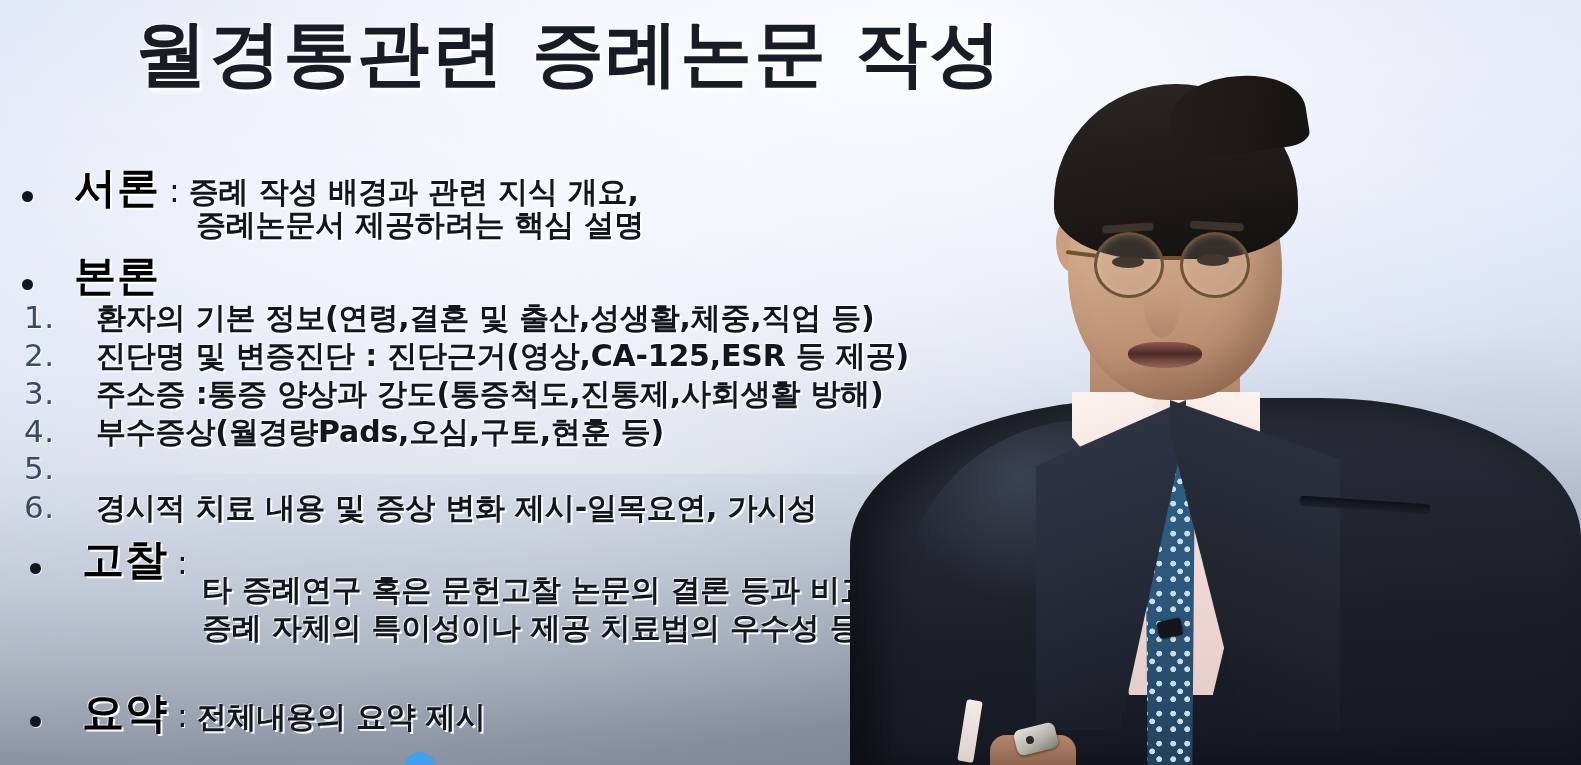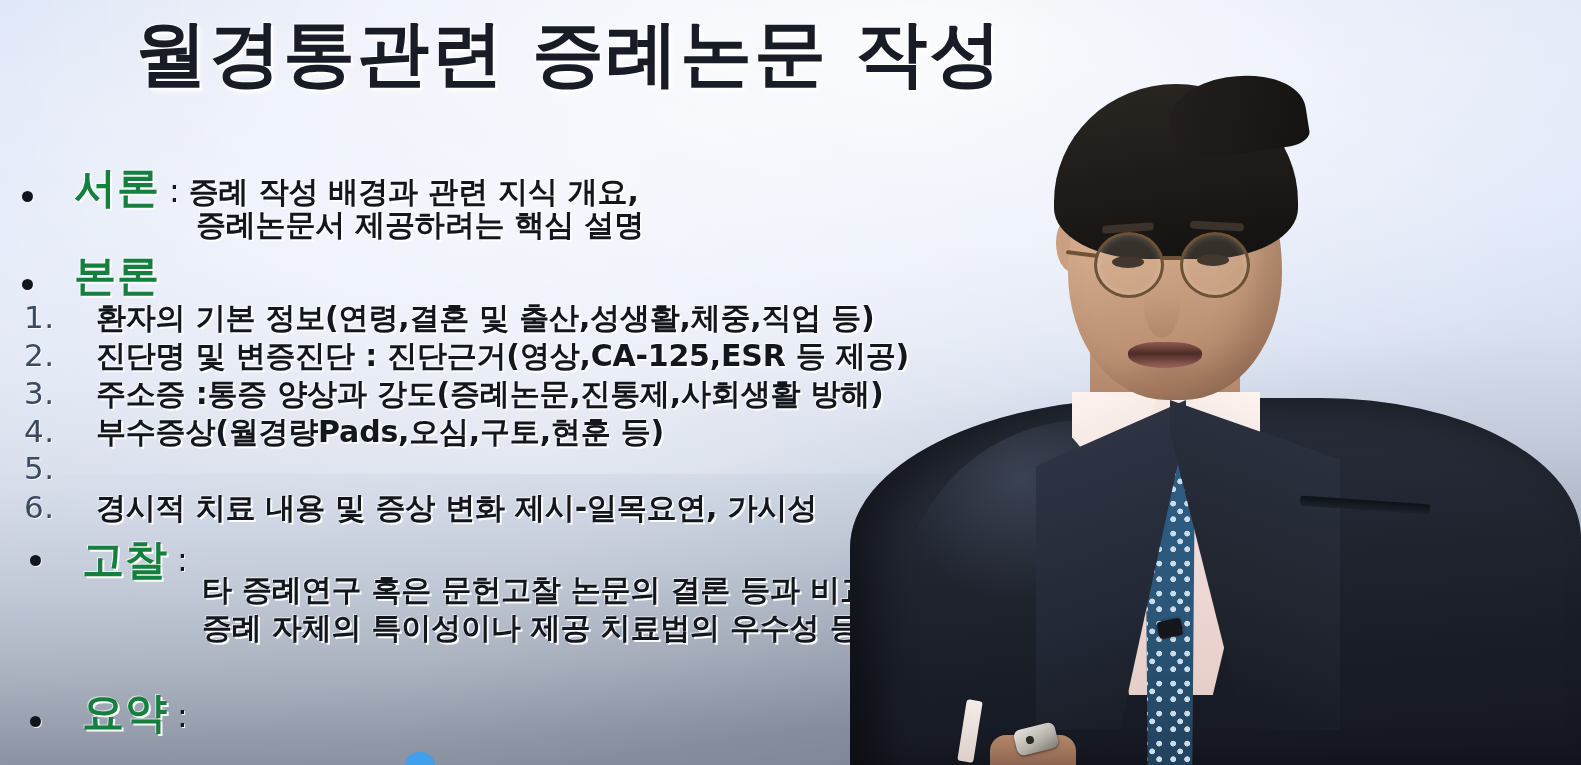--- a/index.html
+++ b/index.html
@@ -84,21 +84,21 @@
     color:#3b4a62;
     font-weight:400;
     font-size:31px;
     letter-spacing:.5px;
     text-shadow:1px 1px 0 rgba(255,255,255,.85);
   }
 
   .head{
     font-size:42px;
     font-weight:700;
-    color:#15803d;
+    color:#000000;
     letter-spacing:1px;
     text-shadow:
        2px 2px 0 rgba(255,255,255,.95),
       -1px -1px 0 rgba(255,255,255,.6);
   }
   .colon{
     font-size:32px;
     font-weight:500;
     color:#12161d;
     padding:0 9px;
@@ -305,50 +305,51 @@
     <div class="row" style="left:24px; top:298px;">
       <span class="num" style="width:72px; display:inline-block;">1.</span>
       <span class="body-text">환자의 기본 정보(연령,결혼 및 출산,성생활,체중,직업 등)</span>
     </div>
     <div class="row" style="left:24px; top:336px;">
       <span class="num" style="width:72px; display:inline-block;">2.</span>
       <span class="body-text">진단명 및 변증진단 : 진단근거(영상,CA-125,ESR 등 제공)</span>
     </div>
     <div class="row" style="left:24px; top:374px;">
       <span class="num" style="width:72px; display:inline-block;">3.</span>
-      <span class="body-text">주소증 :통증 양상과 강도(증례논문,진통제,사회생활 방해)</span>
+      <span class="body-text">주소증 :통증 양상과 강도(통증척도,진통제,사회생활 방해)</span>
     </div>
     <div class="row" style="left:24px; top:412px;">
       <span class="num" style="width:72px; display:inline-block;">4.</span>
       <span class="body-text">부수증상(월경량Pads,오심,구토,현훈 등)</span>
     </div>
     <div class="row" style="left:24px; top:450px;">
       <span class="num" style="width:72px; display:inline-block;">5.</span>
     </div>
     <div class="row" style="left:24px; top:488px;">
       <span class="num" style="width:72px; display:inline-block;">6.</span>
       <span class="body-text">경시적 치료 내용 및 증상 변화 제시-일목요연, 가시성</span>
     </div>
 
-    <div class="row" style="left:30px; top:532px;align-items:center;">
+    <div class="row" style="left:30px; top:532px;">
       <span class="bullet-dot"></span>
       <span class="head" style="margin-left:41px;">고찰</span>
       <span class="colon">:</span>
     </div>
     <div class="row" style="left:202px; top:570px;">
       <span class="body-text">타 증례연구 혹은 문헌고찰 논문의 결론 등과 비교 고찰,</span>
     </div>
     <div class="row" style="left:202px; top:608px;">
       <span class="body-text">증례 자체의 특이성이나 제공 치료법의 우수성 등 부각하여</span>
     </div>
 
     <div class="row" style="left:30px; top:685px;">
       <span class="bullet-dot"></span>
       <span class="head" style="margin-left:41px;">요약</span>
       <span class="colon">:</span>
+      <span class="body-text">전체내용의 요약 제시</span>
     </div>
 
   </div>
 
   <div class="person">
     <div class="p-neck"></div>
     <div class="p-shoulders"></div>
     <div class="p-shoulder-hi"></div>
     <div class="p-shirt"></div>
     <div class="p-collar-l"></div>

